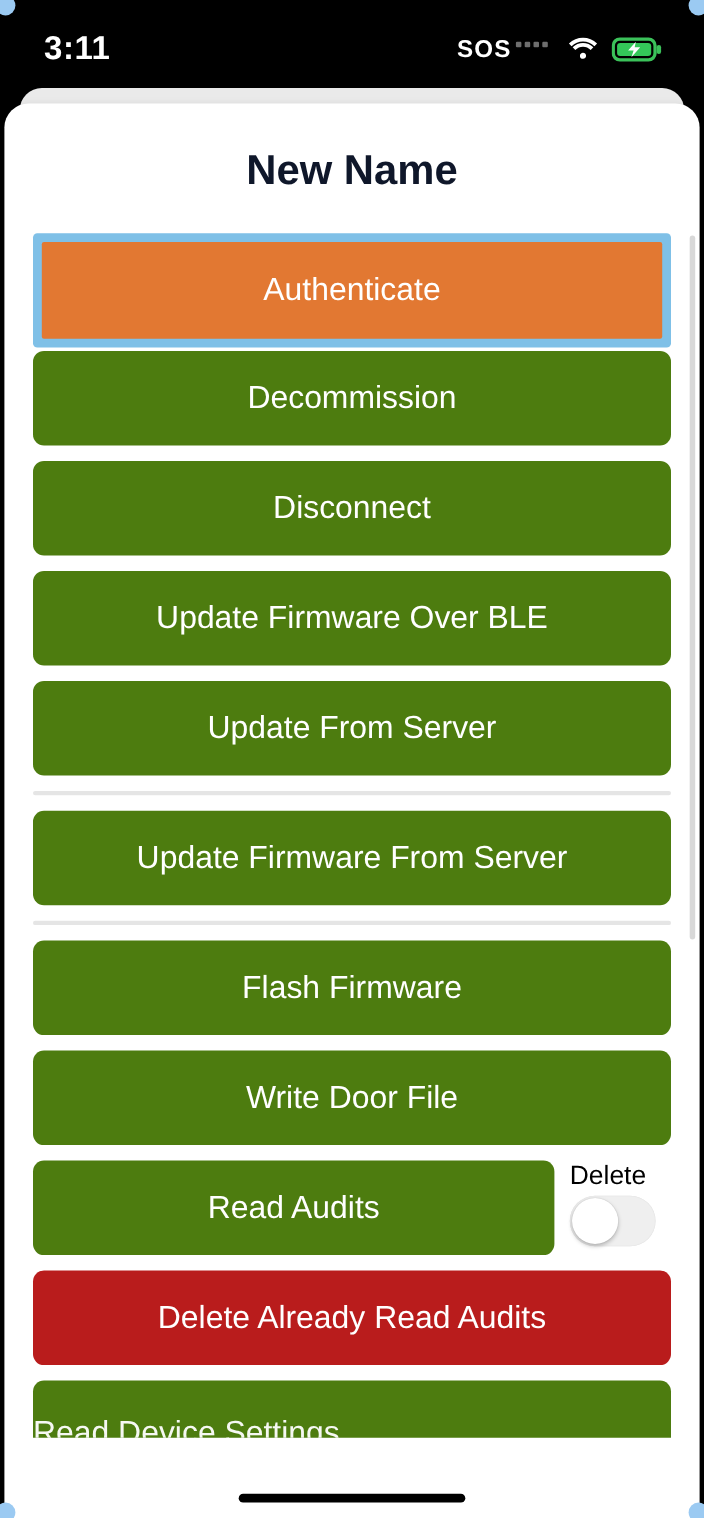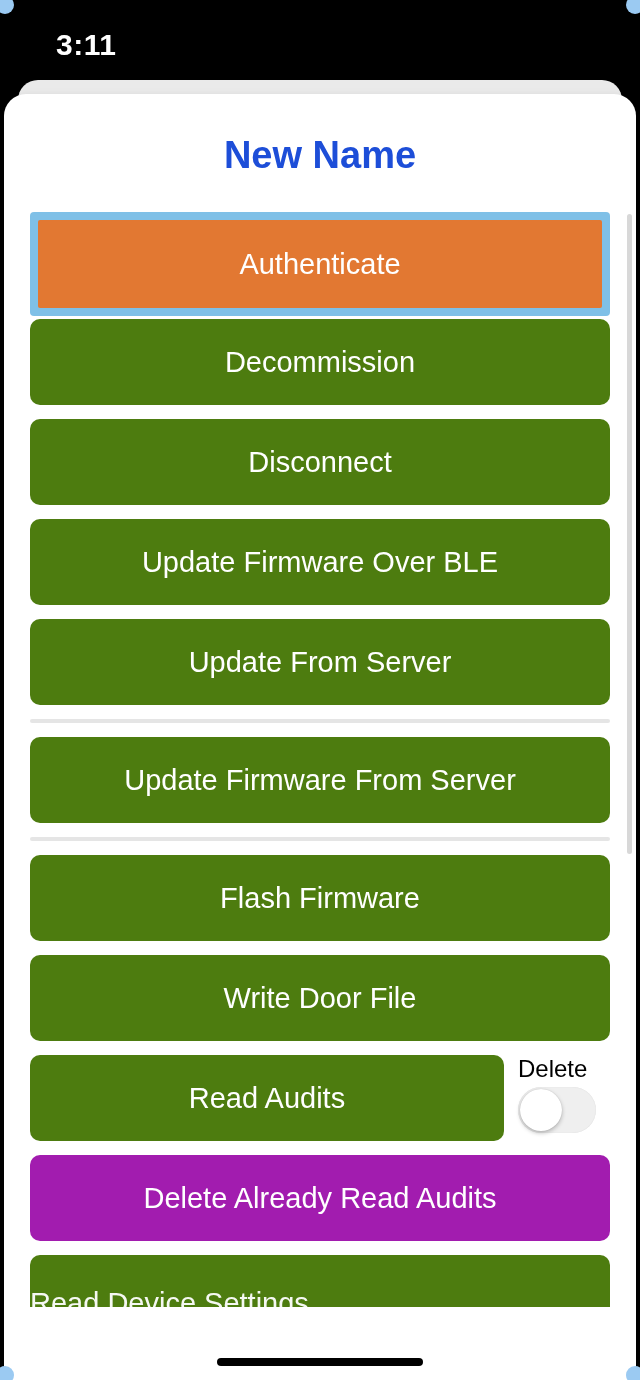--- a/index.html
+++ b/index.html
@@ -5,39 +5,39 @@
     * { box-sizing: border-box; margin: 0; padding: 0; }
     html, body { width: 640px; height: 1380px; overflow: hidden; font-family: -apple-system, "Helvetica Neue", Arial, sans-serif; background: #ffffff; }
     .device { position: relative; width: 640px; height: 1380px; background: #000; border-radius: 0; }
     
     .handle-dot { position: absolute; width: 18px; height: 18px; background: #9bcaf2; border-radius: 50%; z-index: 25; }
     .hd-tl { top: -4px; left: -4px; }
     .hd-tr { top: -4px; right: -4px; }
     .hd-bl { bottom: -4px; left: -4px; }
     .hd-br { bottom: -4px; right: -4px; }
 
-    .status-bar { position: absolute; top: 0; left: 0; right: 0; height: 90px; display: flex; align-items: center; justify-content: space-between; padding: 0 38px 0 56px; color: #fff; z-index: 10; }
+    .status-bar { position: absolute; top: 0; left: 0; right: 0; height: 90px; display: flex; align-items: center; justify-content: space-between; padding: 0 38px 0 40px; color: #fff; z-index: 10; }
     .status-time { font-size: 30px; font-weight: 700; letter-spacing: 0.5px; }
     .status-right { display: flex; align-items: center; gap: 10px; }
     .sos { font-weight: 800; font-size: 22px; letter-spacing: 1px; margin-right: 4px; }
     .sos-dots { display: grid; grid-template-columns: repeat(4, 5px); gap: 3px; margin-top: 6px; margin-right: 6px; }
     .sos-dots i { display:block; width:5px; height:5px; background:#6e6e6e; border-radius:1px; }
     .wifi-icon svg { display:block; }
     .battery { display: inline-flex; align-items: center; }
 
     .sheet-back { position: absolute; top: 80px; left: 18px; right: 18px; height: 40px; background: #eaeaea; border-radius: 20px 20px 0 0; z-index: 4; }
     .sheet { position: absolute; top: 94px; left: 4px; right: 4px; bottom: 0; background: #ffffff; border-radius: 22px 22px 0 0; z-index: 5; overflow: hidden; box-shadow: 0 -1px 6px rgba(0,0,0,0.05); }
 
-    .sheet-title { text-align: center; font-size: 38px; font-weight: 800; color: #1d4ed8; margin-top: 40px; margin-bottom: 40px; }
+    .sheet-title { text-align: center; font-size: 38px; font-weight: 800; color: #0f172a; margin-top: 40px; margin-bottom: 40px; }
 
     .scroll-area { position: absolute; top: 118px; left: 0; right: 0; bottom: 0; padding: 0 26px 0 26px; }
     .scrollbar { position: absolute; right: 4px; top: 120px; width: 5px; height: 640px; background: #d8d8d8; border-radius: 3px; }
 
     .btn { display: flex; align-items: center; justify-content: center; width: 100%; height: 86px; background: #4d7c0f; color: #ffffff; font-size: 29px; font-weight: 500; border-radius: 10px; margin-bottom: 14px; cursor: pointer; user-select: none; }
-    .btn.disabled { background: #a21caf; align-items: center; }
+    .btn.disabled { background: #b91c1c; align-items: center; }
     .btn.selected-outer { padding: 8px; background:#7fc0e7; height: 104px; border-radius: 4px; margin-bottom: 3px; }
     .btn.selected-outer .inner { background:#e27832; width:100%; height:100%; display:flex; align-items:center; justify-content:center; border-radius:2px; }
     .divider { height: 4px; background: #e5e5e5; border-radius: 2px; margin: 4px 0 14px 0; }
 
     .row { display:flex; align-items:stretch; gap:14px; margin-bottom:14px; }
     .row .btn { margin-bottom:0; }
     .row .btn.narrow { flex:1; }
     .side-col { width: 92px; display:flex; flex-direction:column; align-items:flex-start; justify-content:flex-start; }
     .side-label { font-size: 24px; color:#000; font-weight:400; margin-bottom:4px; }
     .switch { width: 78px; height: 46px; background:#efefef; border-radius: 23px; position:relative; box-shadow: inset 0 0 1px rgba(0,0,0,0.15); }
@@ -52,20 +52,44 @@
 
 <div class="device">
 
   <div class="handle-dot hd-tl"></div>
   <div class="handle-dot hd-tr"></div>
   <div class="handle-dot hd-bl"></div>
   <div class="handle-dot hd-br"></div>
 
   <div class="status-bar">
     <div class="status-time">3:11</div>
+    <div class="status-right">
+      <span style="display:inline-flex; align-items:flex-start;">
+        <span class="sos">SOS</span>
+        <span class="sos-dots">
+            <i></i>
+            <i></i>
+            <i></i>
+            <i></i>
+          </span>
+      </span>
+      <span class="wifi-icon">
+        <svg width="32" height="24" viewBox="0 0 32 24">
+            <path d="M16 20.5c1.5 0 2.8-1.2 2.8-2.8S17.5 15 16 15s-2.8 1.2-2.8 2.8 1.3 2.7 2.8 2.7zM9 12.4c1.9-1.9 4.4-3 7-3s5.1 1.1 7 3l2.4-2.4C22.8 7.3 19.5 6 16 6S9.2 7.3 6.6 10L9 12.4zM3.2 6.6 5.6 9c2.8-2.8 6.5-4.3 10.4-4.3S23.6 6.2 26.4 9l2.4-2.4C25.3 3.1 20.8 1.3 16 1.3S6.7 3.1 3.2 6.6z" fill="#fff"></path>
+          </svg>
+      </span>
+      <span class="battery">
+        <svg width="46" height="24" viewBox="0 0 46 24">
+          <rect x="1.5" y="2.5" width="38" height="19" rx="6" ry="6" fill="none" stroke="#3bc25a" stroke-width="3"></rect>
+          <rect x="5" y="6" width="31" height="12" rx="3" fill="#34c759"></rect>
+          <rect x="41" y="8" width="4" height="8" rx="2" fill="#3bc25a"></rect>
+          <path d="M22 5 15 13h5l-2 6 8-9h-5z" fill="#fff"></path>
+        </svg>
+      </span>
+    </div>
   </div>
 
   <div class="sheet-back"></div>
 
   <div class="sheet">
     <div class="sheet-title">New Name</div>
 
     <div class="scroll-area">
 
       <div class="btn selected-outer">

